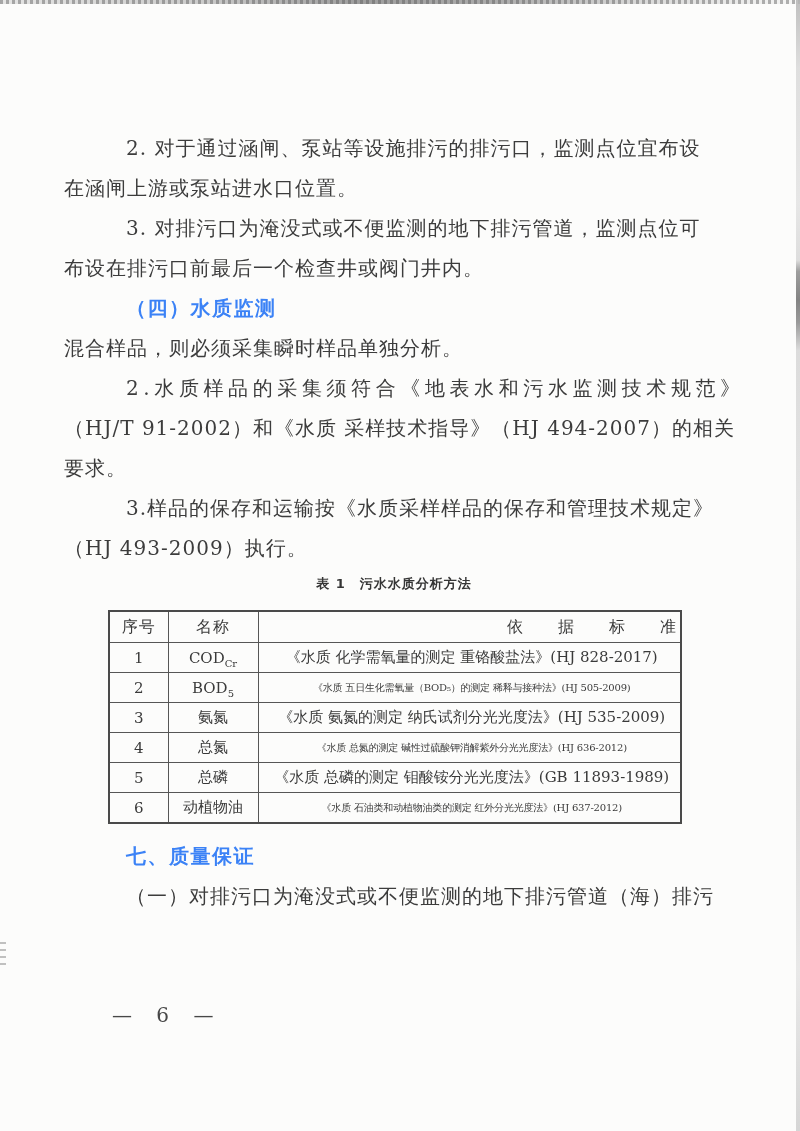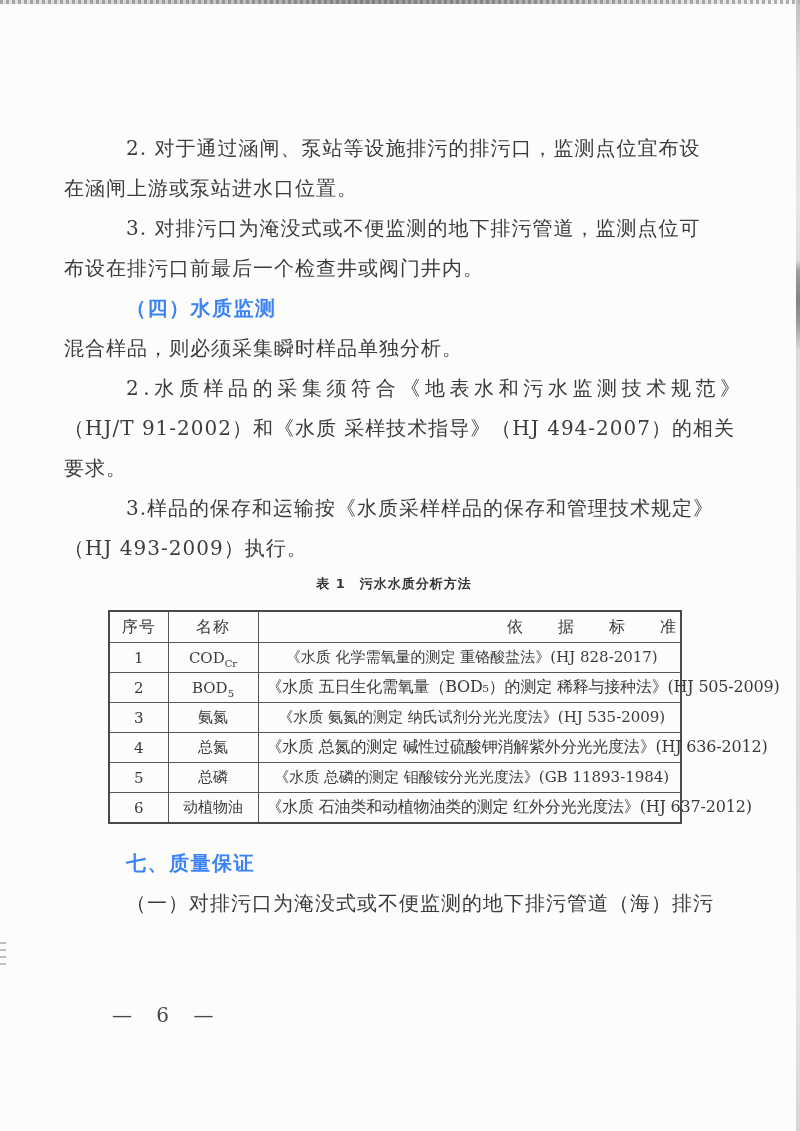--- a/index.html
+++ b/index.html
@@ -80,23 +80,23 @@
     text-align: center;
     vertical-align: middle;
     font-weight: normal;
     white-space: nowrap;
     margin-top: 12px;
   }
   .doc-table th { height: 30px; font-size: 16px; letter-spacing: 1px; }
   .doc-table td { height: 29px; }
   .doc-table td.std, .doc-table th.std { text-align: center; padding-left: 8px; padding-right: 3px; }
   .doc-table th.std { text-align: right; padding-left: 0; }
-  .doc-table tr.long td.std { font-size: 16px; letter-spacing: -0.2px; }
+  .doc-table tr.long td.std { font-size: 10px; letter-spacing: -0.2px; }
   sub.sub { font-size: 10px; line-height: 0; }
-  .quality-heading { margin-top: 19px; }
+  .quality-heading { margin-top: 12px; }
   .page-number {
     position: absolute; left: 112px; top: 995px;
     font-size: 20px; line-height: 40px;
     letter-spacing: 2px; word-spacing: 14px;
     color: #474747;
     white-space: nowrap;
   }
 </style>
 </head>
 <body>
@@ -157,21 +157,21 @@
       <td class="std">《水质 氨氮的测定 纳氏试剂分光光度法》(HJ 535-2009)</td>
     </tr>
     <tr class="long">
       <td>4</td>
       <td><span>总氮</span><sub class="sub"></sub></td>
       <td class="std">《水质 总氮的测定 碱性过硫酸钾消解紫外分光光度法》(HJ 636-2012)</td>
     </tr>
     <tr>
       <td>5</td>
       <td><span>总磷</span><sub class="sub"></sub></td>
-      <td class="std">《水质 总磷的测定 钼酸铵分光光度法》(GB 11893-1984)</td>
+      <td class="std">《水质 总磷的测定 钼酸铵分光光度法》(GB 11893-1989)</td>
     </tr>
     <tr class="long">
       <td>6</td>
       <td><span>动植物油</span><sub class="sub"></sub></td>
       <td class="std">《水质 石油类和动植物油类的测定 红外分光光度法》(HJ 637-2012)</td>
     </tr>
   </tbody>
     </table>
 
   <div class="heading quality-heading">七、质量保证</div>

